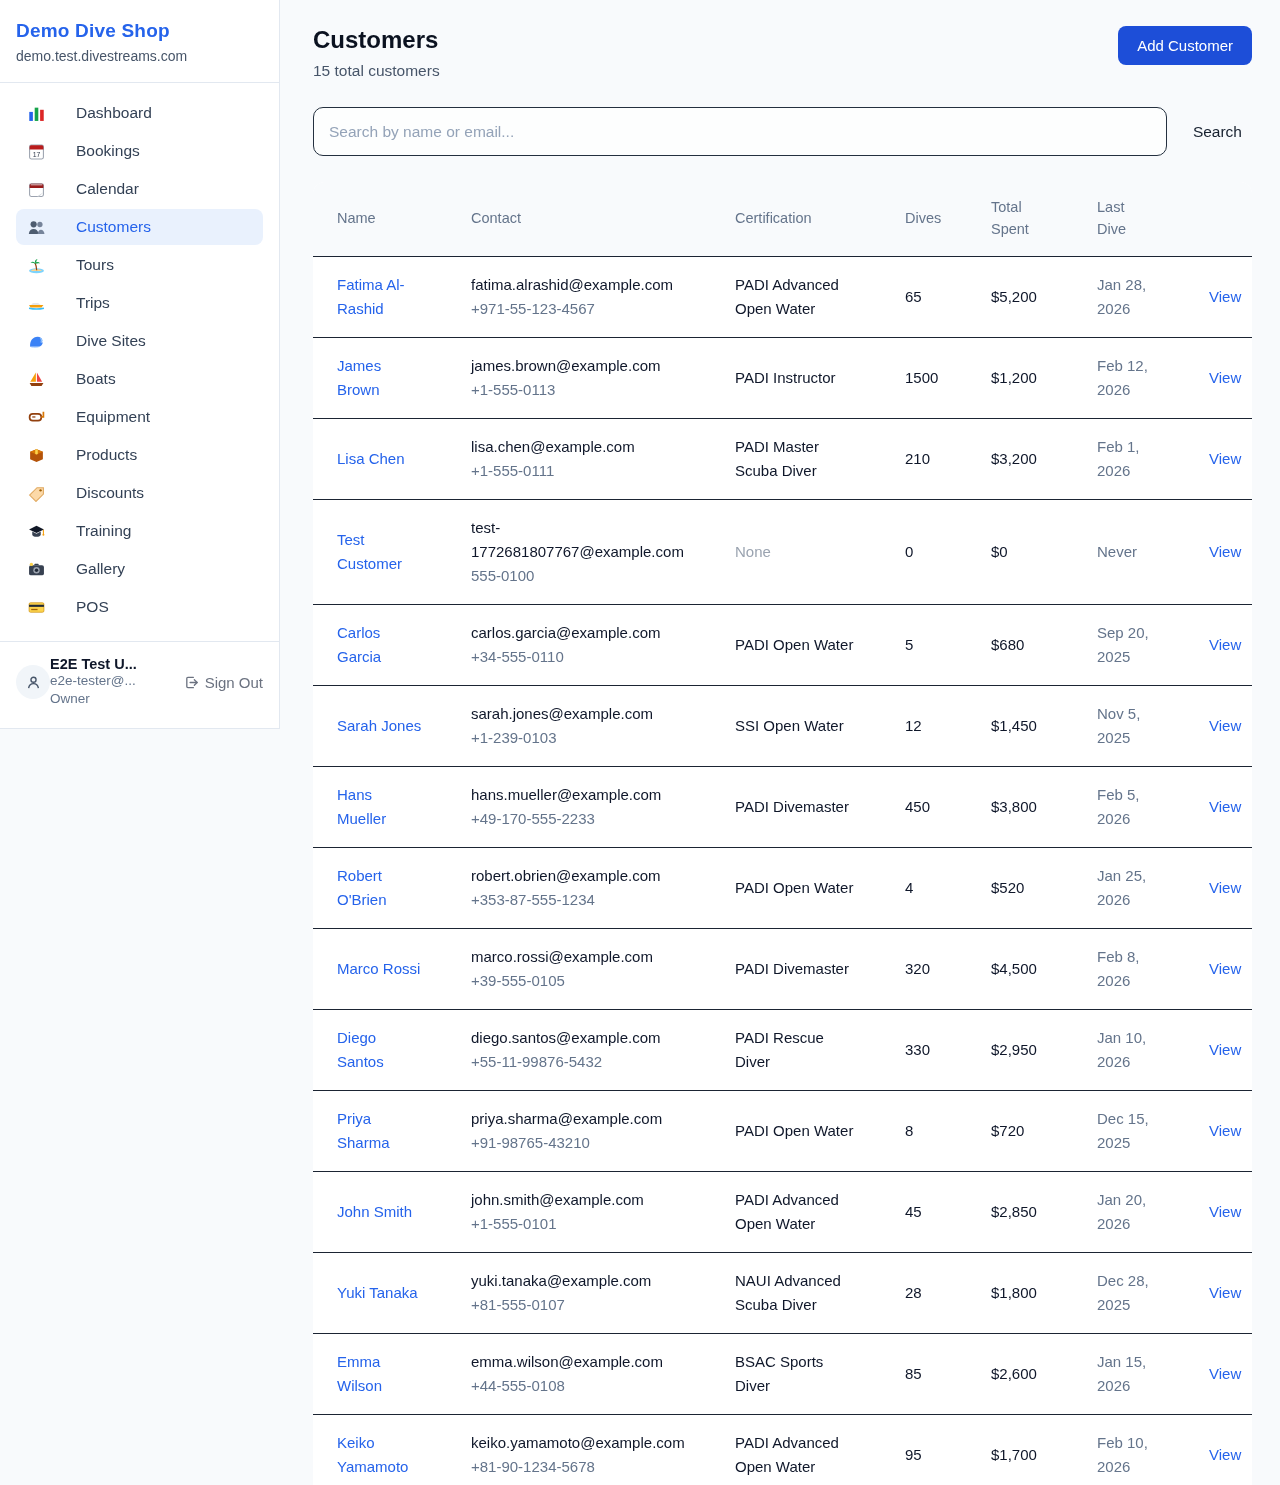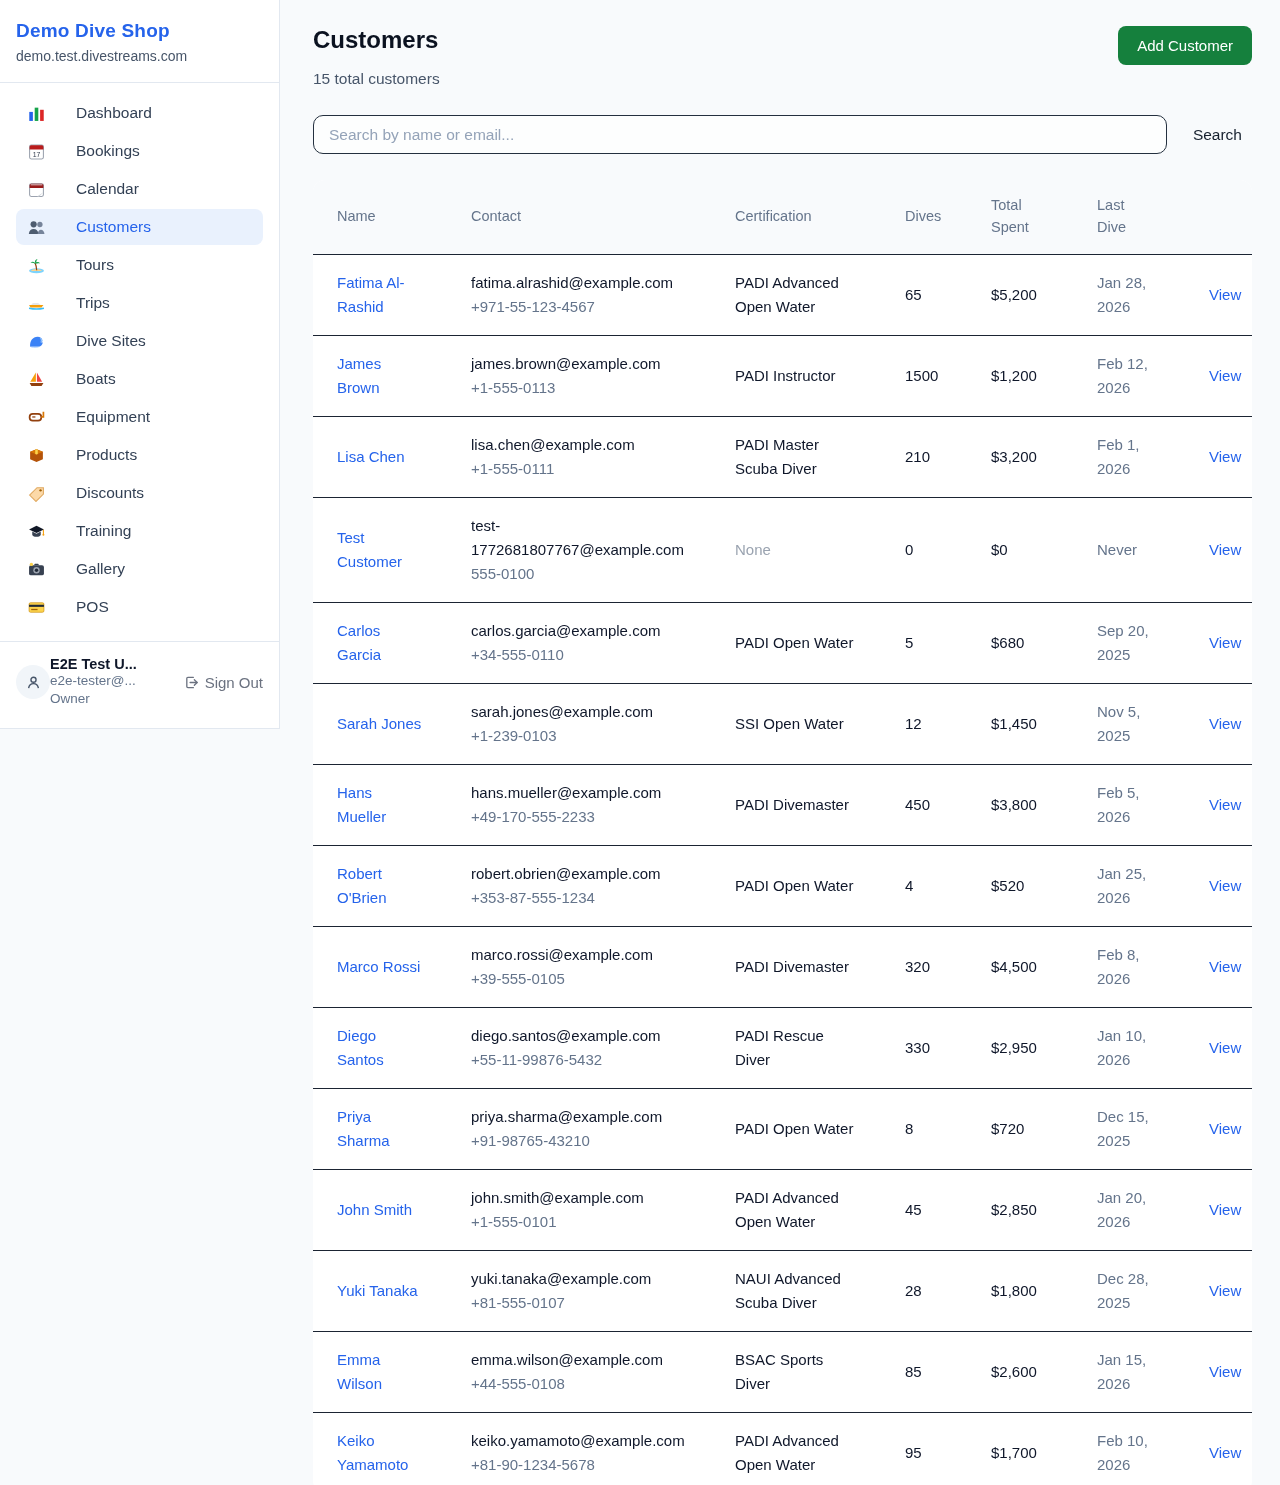--- a/index.html
+++ b/index.html
@@ -24,25 +24,25 @@
   .user-info { min-width:0; flex:1; }
   .user-name { font-size:14.5px; font-weight:700; color:#0f172a; white-space:nowrap; }
   .user-email, .user-role { font-size:13.5px; color:#64748b; line-height:1.35; white-space:nowrap; }
   .signout { display:flex; align-items:center; gap:6px; color:#6b7280; font-size:15px; cursor:pointer; white-space:nowrap; }
   .signout svg { width:15px; height:15px; }
 
   
   main { flex:1; padding:26px 28px 24px 33px; min-width:0; }
   .page-head { display:flex; justify-content:space-between; align-items:flex-start; }
   .page-title { font-size:24px; font-weight:700; color:#0b1220; }
-  .page-subtitle { font-size:15.5px; color:#475569; margin-top:16px; }
-  .btn-primary { background:#15803d; color:#fff; border:none; border-radius:8px; padding:11px 19px; font-size:15px; font-family:inherit; cursor:pointer; }
+  .page-subtitle { font-size:15.5px; color:#475569; margin-top:8px; }
+  .btn-primary { background:#1d4ed8; color:#fff; border:none; border-radius:8px; padding:11px 19px; font-size:15px; font-family:inherit; cursor:pointer; }
 
   .search-row { display:flex; align-items:center; margin-top:27px; gap:0; }
-  .search-input { flex:1; height:39px; border:1px solid #24303f; border-radius:10px; padding:12px 15px; font-size:15.5px; font-family:inherit; background:#fdfefe; color:#ef4444; outline:none; }
+  .search-input { flex:1; height:49px; border:1px solid #24303f; border-radius:10px; padding:12px 15px; font-size:15.5px; font-family:inherit; background:#fdfefe; color:#ef4444; outline:none; }
   .search-input::placeholder { color:#94a3b8; }
   .search-btn { background:none; border:none; font-family:inherit; font-size:15.5px; color:#16202e; padding:0 10px 0 26px; cursor:pointer; }
 
   .card { background:#fff; border-radius:12px; margin-top:26px; overflow:hidden; }
   table { width:100%; border-collapse:collapse; table-layout:fixed; }
   col.c-name{width:146px} col.c-contact{width:264px} col.c-cert{width:170px}
   col.c-dives{width:86px} col.c-total{width:106px} col.c-last{width:112px} col.c-view{width:80px}
   thead th { background:#f8fafc; color:#64748b; font-weight:500; font-size:14.5px; text-align:left; padding:15px 12px; vertical-align:middle; line-height:1.5; }
   thead th:first-child { padding-left:24px; }
   .th-narrow { max-width:48px; }

